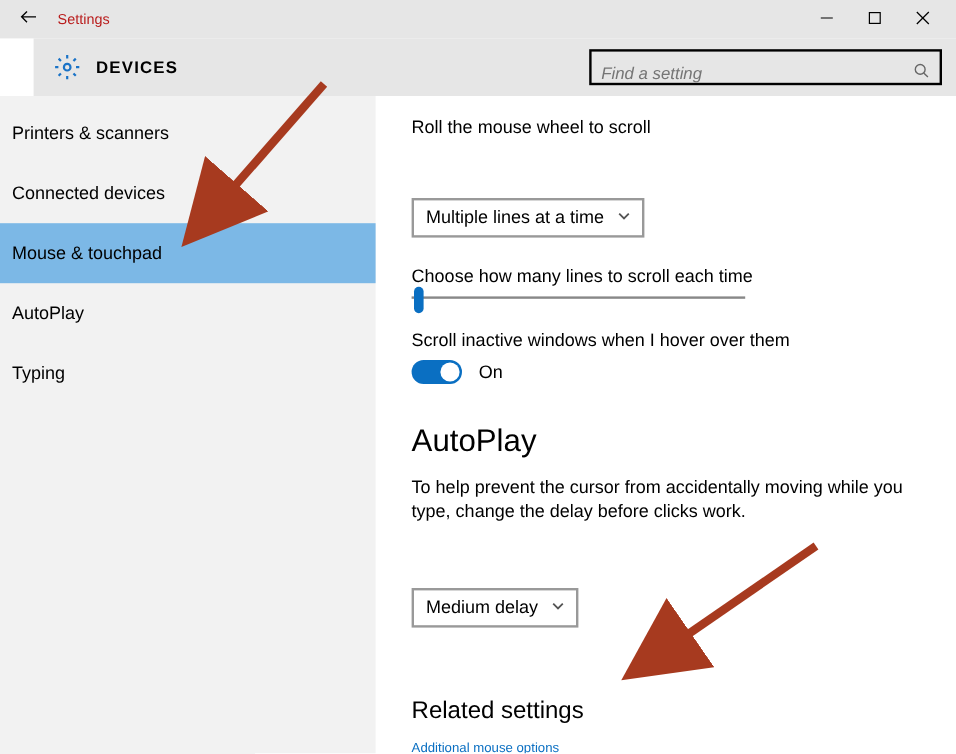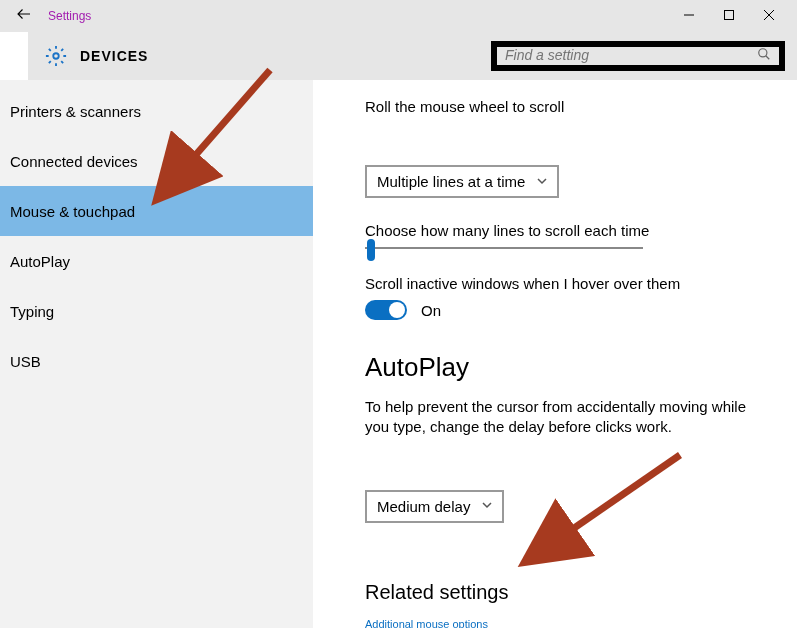--- a/index.html
+++ b/index.html
@@ -1,33 +1,33 @@
 <!DOCTYPE html>
 <html><head>
 <meta charset="utf-8">
 <style>
 * { margin: 0; padding: 0; box-sizing: border-box; font-family: 'Segoe UI', Tahoma, sans-serif; }
 body { width: 797px; height: 628px; background: #fff; overflow: hidden; position: relative; }
 
 .titlebar { height: 32px; background: #e6e6e6; display: flex; align-items: center; padding: 0 8px; }
 .titlebar .back { width: 32px; text-align: center; font-size: 18px; cursor: pointer; }
-.titlebar .title { font-size: 12px; margin-left: 8px; color: #a21caf; }
+.titlebar .title { font-size: 12px; margin-left: 8px; color: #b91c1c; }
 .titlebar .spacer { flex: 1; }
 .titlebar .ctrl { width: 40px; text-align: center; font-size: 13px; cursor: pointer; }
 
 .header { height: 48px; background: #e6e6e6; display: flex; align-items: center; padding: 0 12px; margin-left: 28px; }
 .header .gear { width: 32px; height: 32px; display: flex; align-items: center; justify-content: center; color: #1a73c7; }
 .header .gear svg { width: 22px; height: 22px; }
 .header .section-title { font-size: 14px; font-weight: 600; letter-spacing: 1px; margin-left: 8px; }
 .header .spacer { flex: 1; }
-.header .search { width: 294px; height: 30px; border: 6px solid #000000; display: flex; align-items: flex-start; padding: 0 8px; background: #e6e6e6; }
+.header .search { width: 294px; height: 30px; border: 2px solid #000000; display: flex; align-items: flex-end; padding: 0 8px; background: #e6e6e6; }
 .header .search input { flex: 1; border: none; background: transparent; outline: none; font-size: 14px; color: #555; font-style: italic; }
 .header .search .glass { font-size: 13px; color: #555; }
 
-.body { display: flex; height: calc(628px - 80px); gap: 22px; }
+.body { display: flex; height: calc(628px - 80px); }
 .sidebar { width: 313px; background: #f2f2f2; padding-top: 6px; }
 .sidebar .item { height: 50px; display: flex; align-items: center; padding-left: 10px; font-size: 15px; color: #000; cursor: pointer; }
 .sidebar .item.selected { background: #7cb8e6; }
 
 .content { flex: 1; padding: 18px 30px; color: #000; overflow: hidden; }
 .content .label { font-size: 15px; margin-bottom: 8px; }
 .content .dropdown { display: inline-flex; align-items: center; border: 2px solid #999; padding: 6px 10px; font-size: 15px; cursor: pointer; margin-bottom: 24px; margin-top: 42px; }
 .content .dropdown .chev { margin-left: 12px; font-size: 11px; color: #555; }
 
 .slider-wrap { width: 278px; margin-bottom: 26px; margin-top: 4px; }
@@ -107,23 +107,20 @@
       </div>
     <div class="item selected">
         <span>Mouse &amp; touchpad</span>
       </div>
     <div class="item">
         <span>AutoPlay</span>
       </div>
     <div class="item">
         <span>Typing</span>
       </div>
-    <div class="item">
-        <span>USB</span>
-      </div>
   </div>
 
   <div class="content">
     <div class="label">Roll the mouse wheel to scroll</div>
     <div class="dropdown">
       <span>Multiple lines at a time</span>
       <span class="chev">
         <svg width="10" height="10" viewBox="0 0 10 10" fill="none" stroke="#555" stroke-width="1.5">
             <path d="M1 3l4 4 4-4"></path>
           </svg>

